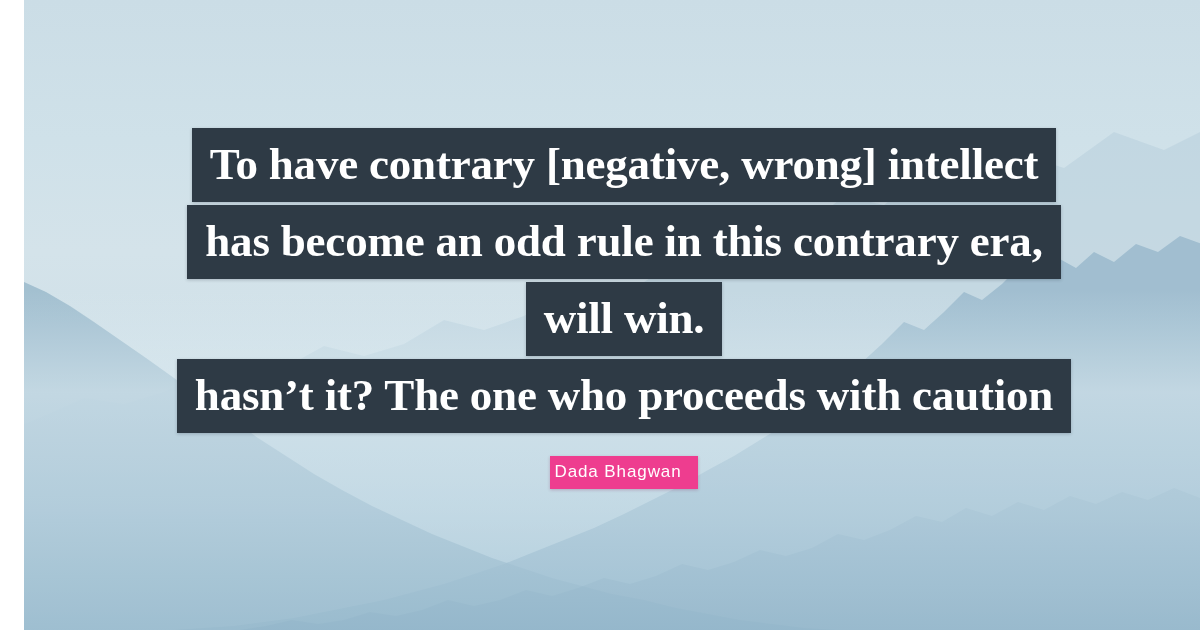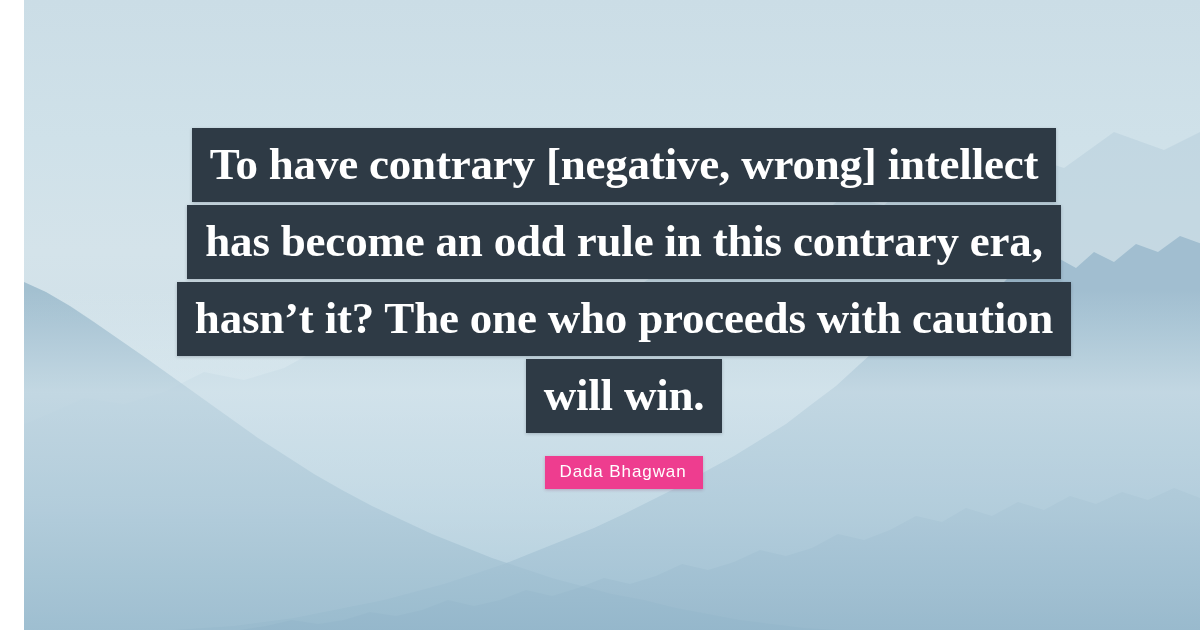--- a/index.html
+++ b/index.html
@@ -77,21 +77,21 @@
 
   #author-wrap { margin-top:20px; }
 
   #author-name {
     display:inline-block;
     background:#ee3d8f;
     color:#ffffff;
     font-family:"Liberation Sans", sans-serif;
     font-size:17px;
     letter-spacing:0.9px;
-    padding:6px 16px 7px 14px;
+    padding:6px 16px 7px 4px;
     white-space:nowrap;
     box-shadow:0 1px 3px rgba(120,20,70,0.25);
   }
 
   
   #brand {
     position:absolute;
     left:0; right:0;
     top:552px;
     display:flex; align-items:center; justify-content:center;
@@ -159,22 +159,22 @@
              L268,620 L242,626 L216,630 L1200,630 Z" fill="#7fa4bb" opacity="0.60"></path>
   </svg>
 
   <div id="haze-band" class="bg-layer"></div>
 
   <div id="content">
 
     <div id="quote-text">
       <span class="quote-line">To have contrary [negative, wrong] intellect</span>
       <span class="quote-line">has become an odd rule in this contrary era,</span>
+      <span class="quote-line">will win.</span>
       <span class="quote-line">hasn’t it? The one who proceeds with caution</span>
-      <span class="quote-line">will win.</span>
     </div>
 
     <div id="author-wrap">
       <span id="author-name">Dada Bhagwan</span>
     </div>
 
   </div>
 
 
 </div>

